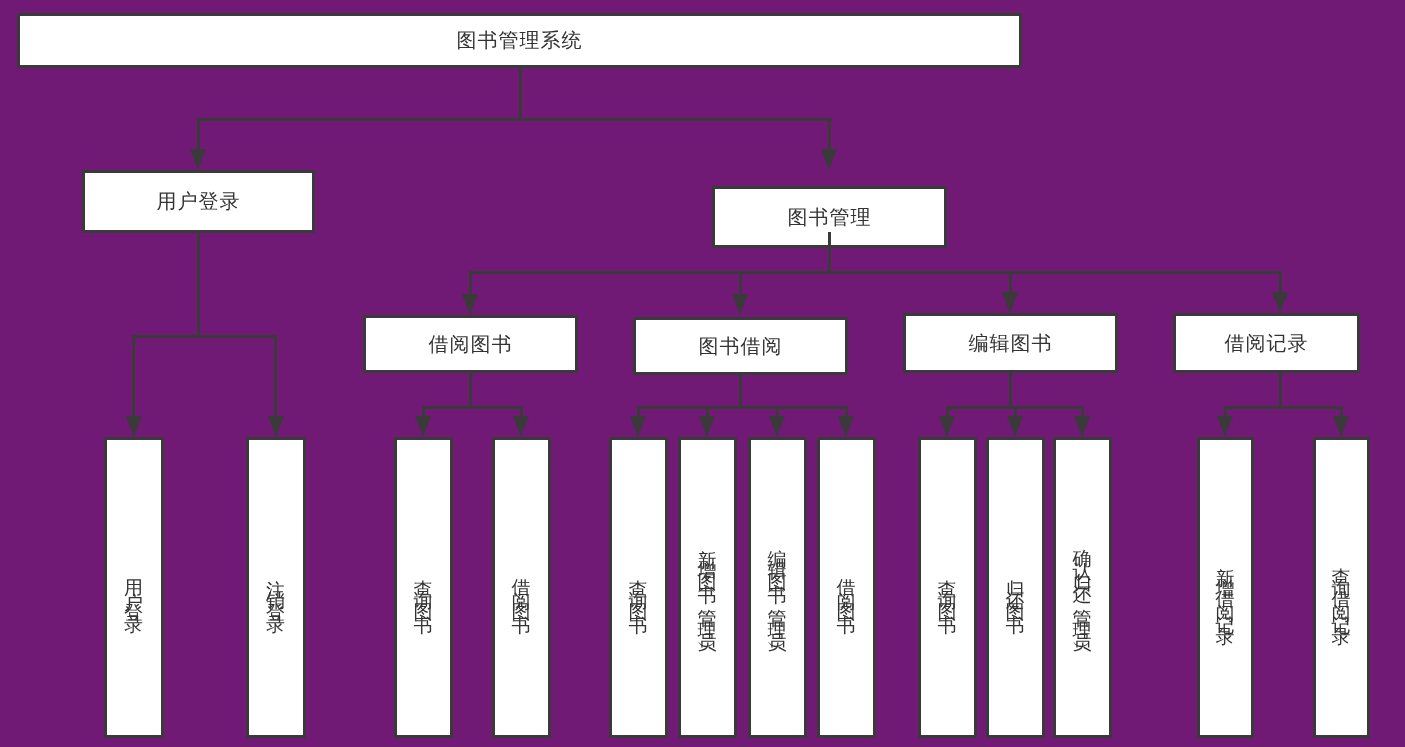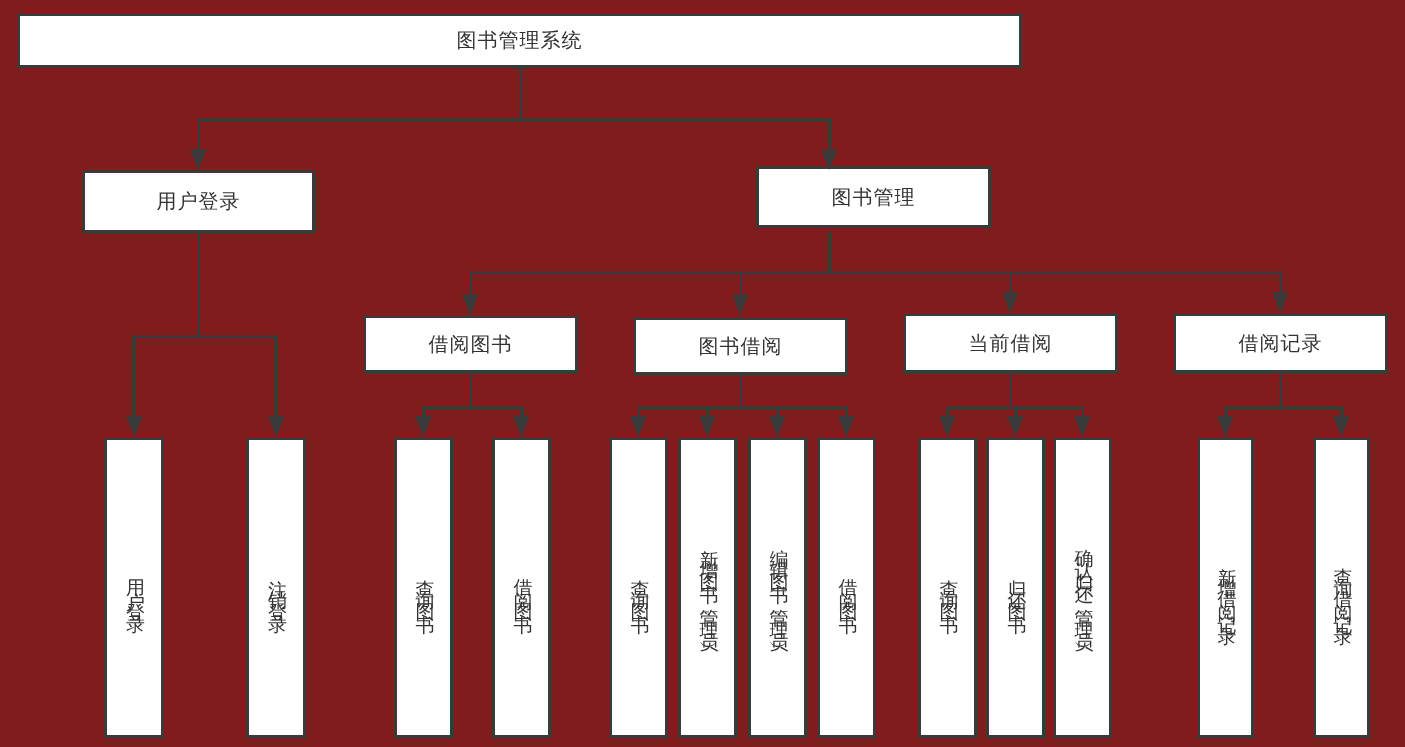--- a/index.html
+++ b/index.html
@@ -1,18 +1,18 @@
 <!DOCTYPE html>
 <html><head>
 <meta charset="utf-8">
 <style>
   html,body{margin:0;padding:0;background:#ffffff;}
   #canvas{
-    position:relative;width:1405px;height:747px;background:#7f1d1d;overflow:hidden;
-    font-family:Liberation Mono, monospace;color:#333333;text-align:right;
+    position:relative;width:1405px;height:747px;background:#701a75;overflow:hidden;
+    font-family:Liberation Serif, serif;color:#333333;text-align:right;
   }
   .box{
     position:absolute;box-sizing:border-box;border:3px solid #3a3a3a;background:#ffffff;
     display:flex;align-items:center;justify-content:center;
   }
   .hnode{font-size:20px;letter-spacing:1px;}
   .leaf .vtext{
     writing-mode:vertical-rl;text-orientation:mixed;
     font-size:19px;line-height:1;letter-spacing:12px;
   }
@@ -34,34 +34,34 @@
 
 <div id="canvas">
 
   <div class="box hnode" style="left:17px;top:13px;width:1005px;height:55px;">
     <span>图书管理系统</span>
   </div>
 
   <div class="box hnode" style="left:82px;top:170px;width:233px;height:63px;">
     <span>用户登录</span>
   </div>
-  <div class="box hnode" style="left:712px;top:166px;width:235px;height:62px;margin-left:44px;">
+  <div class="box hnode" style="left:712px;top:186px;width:235px;height:62px;">
     <span>图书管理</span>
   </div>
 
   <div class="box hnode" style="left:363px;top:315px;width:215px;height:58px;">
     <span>借阅图书</span>
   </div>
   <div class="box hnode" style="left:633px;top:317px;width:215px;height:58px;">
     <span>图书借阅</span>
   </div>
   <div class="box hnode" style="left:903px;top:313px;width:215px;height:60px;">
-    <span>当前借阅</span>
+    <span>编辑图书</span>
   </div>
-  <div class="box hnode" style="left:1173px;top:313px;width:215px;height:60px;">
+  <div class="box hnode" style="left:1173px;top:313px;width:187px;height:60px;">
     <span>借阅记录</span>
   </div>
 
   <div class="box leaf" style="left:104px;top:437px;width:60px;height:301px;">
     <span class="vtext">用户登录</span>
   </div>
   <div class="box leaf" style="left:246px;top:437px;width:60px;height:301px;">
     <span class="vtext">注销登录</span>
   </div>
 

